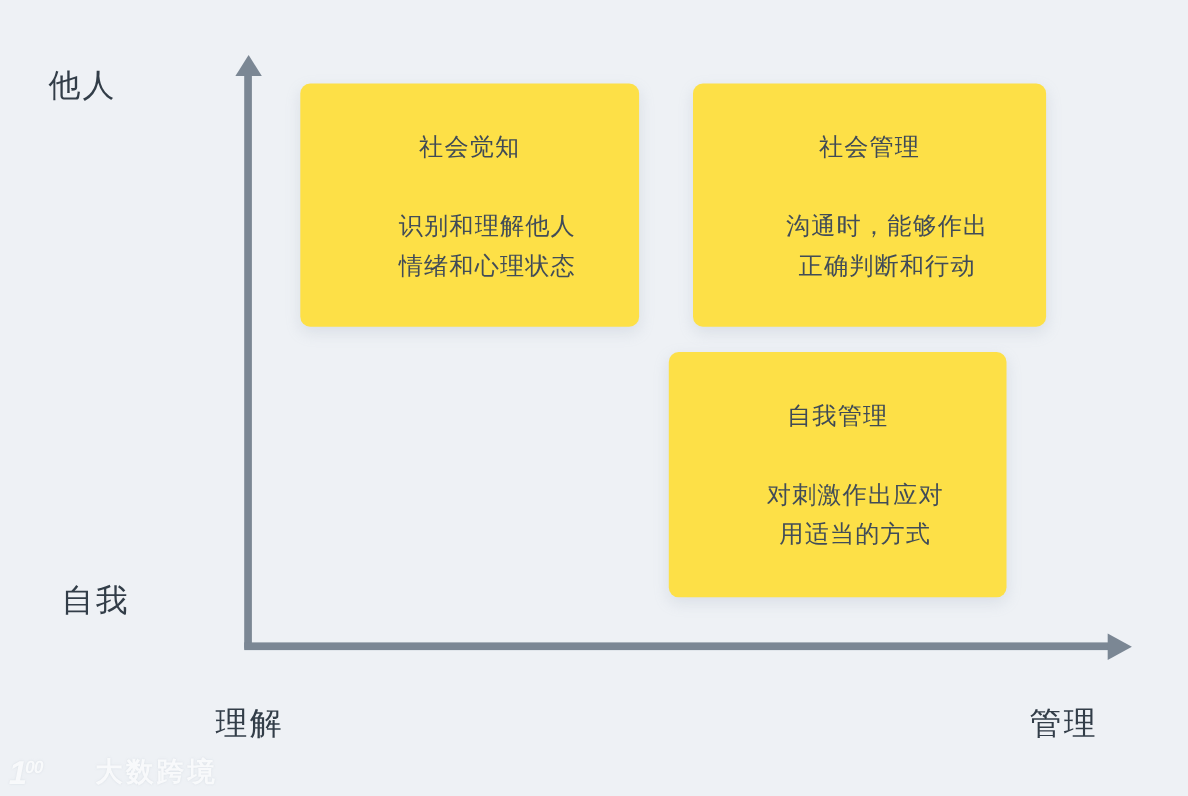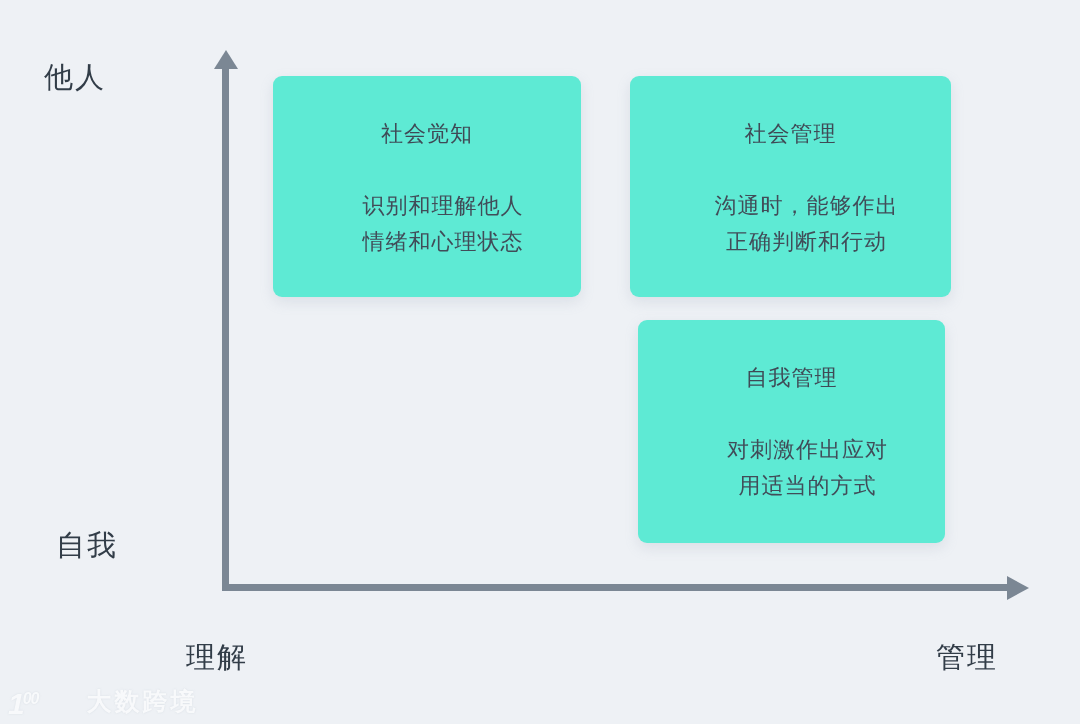--- a/index.html
+++ b/index.html
@@ -61,36 +61,36 @@
   
   .axis-label {
     position: absolute;
     color: #323D48;
     font-size: 29px;
     letter-spacing: 2px;
     white-space: nowrap;
   }
   .lbl-others { left: 44px;  top: 58px;  }
   .lbl-self   { left: 56px;  top: 526px; }
-  .lbl-understand { left: 186px; top: 638px; font-family: Liberation Serif, serif; }
+  .lbl-understand { left: 196px; top: 638px; font-family: Liberation Serif, serif; }
   .lbl-manage     { left: 936px; top: 638px; }
 
   
   .card {
     position: absolute;
-    background: #5eead4;
+    background: #fde047;
     border-radius: 9px;
     box-shadow: 0 5px 14px rgba(140, 155, 175, 0.20);
     text-align: center;
     color: #3F4A56;
   }
   .q-tl { left: 273px; top: 76px;  width: 308px; height: 221px; }
   .q-tr { left: 630px; top: 76px;  width: 321px; height: 221px; }
   .q-bl { left: 273px; top: 320px; width: 308px; height: 223px; }
-  .q-br { left: 638px; top: 320px; width: 307px; height: 223px; }
+  .q-br { left: 608px; top: 320px; width: 307px; height: 223px; }
 
   .card-title {
     margin-top: 43px;
     font-size: 22px;
     line-height: 29px;
     letter-spacing: 1px;
     color: #3F4A56;
   }
   .card-body {
     margin-top: 40px;

